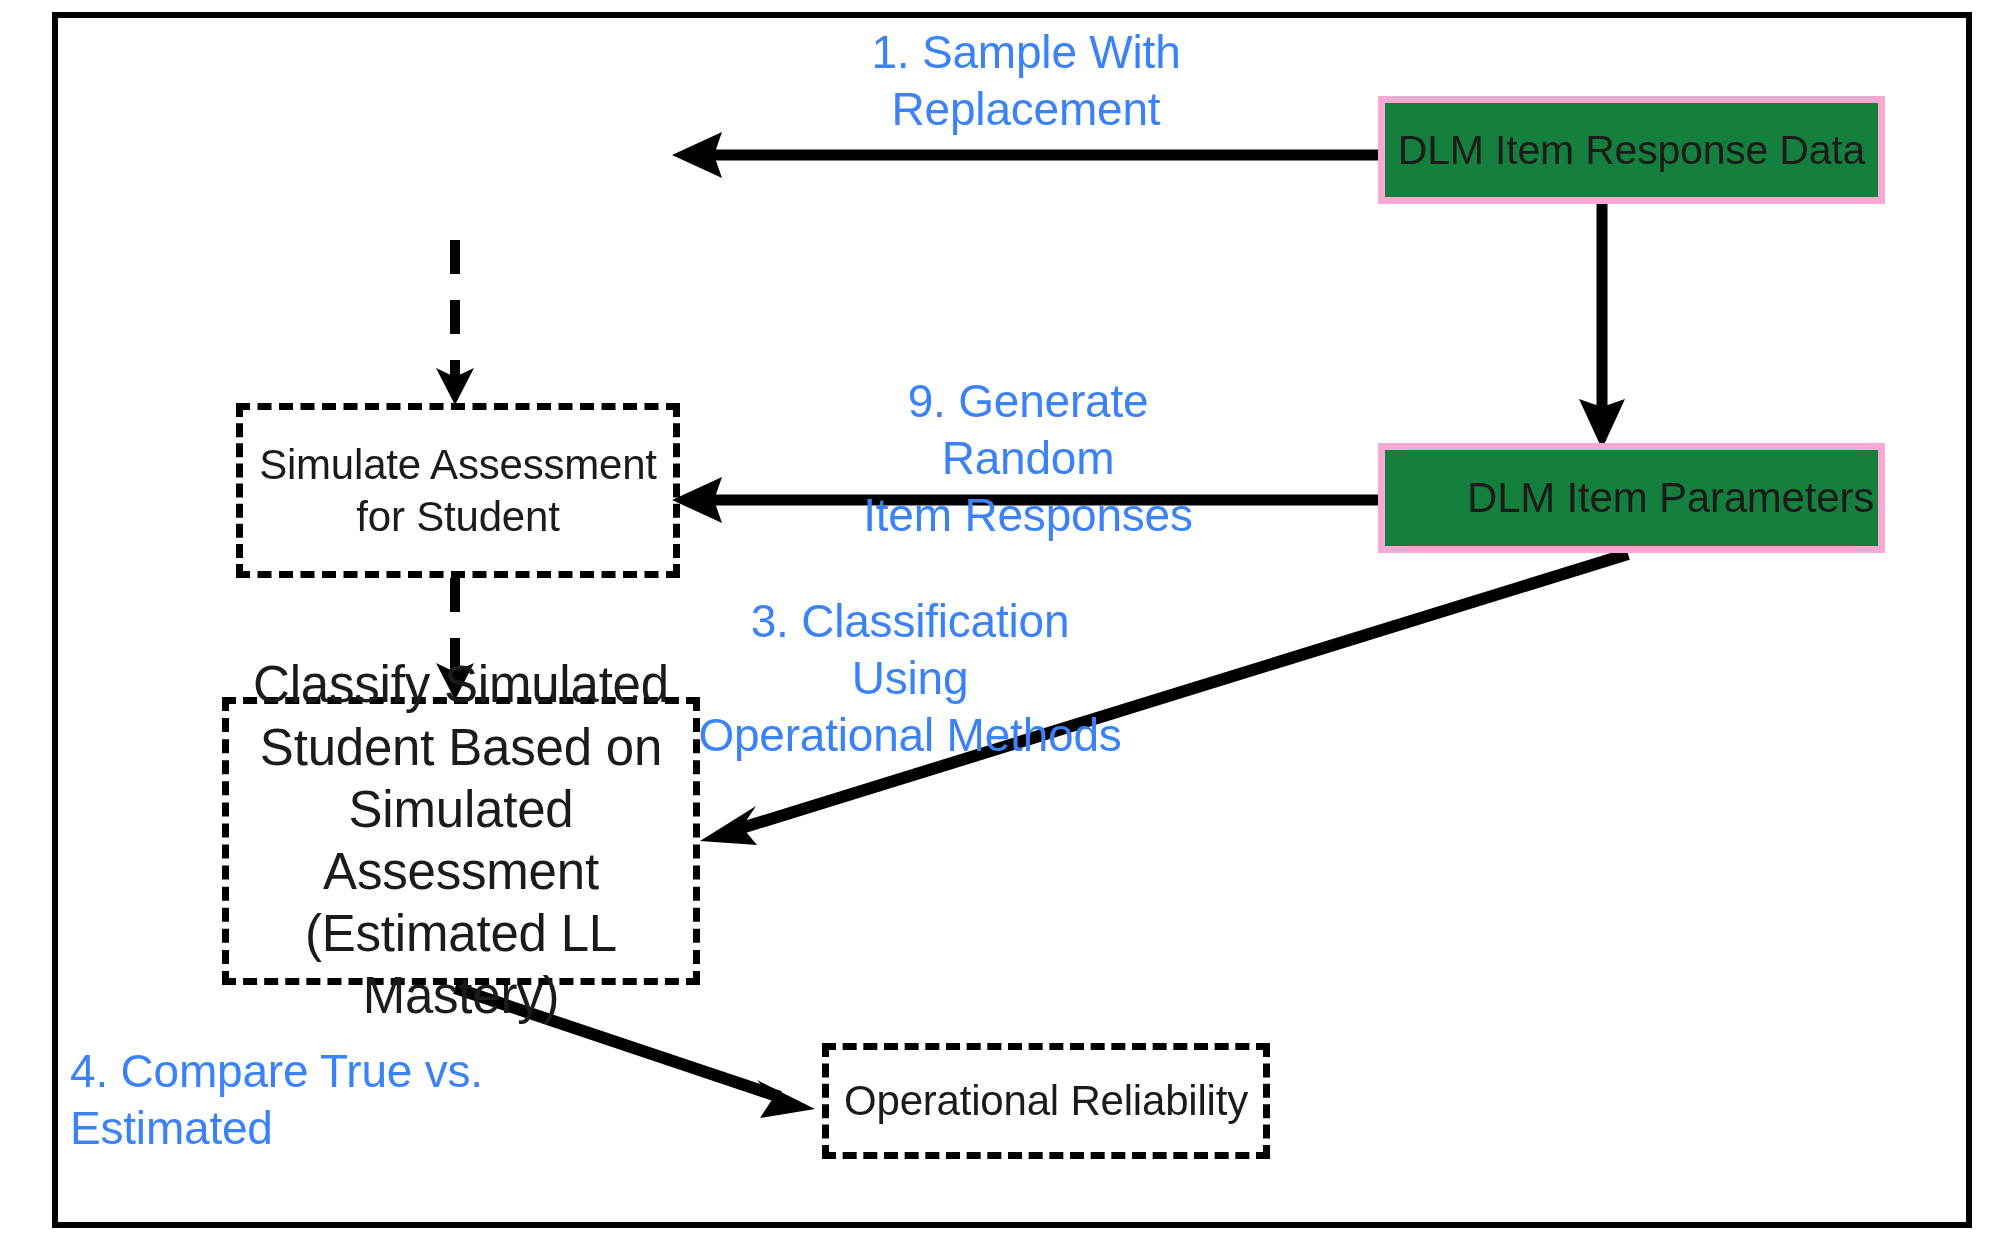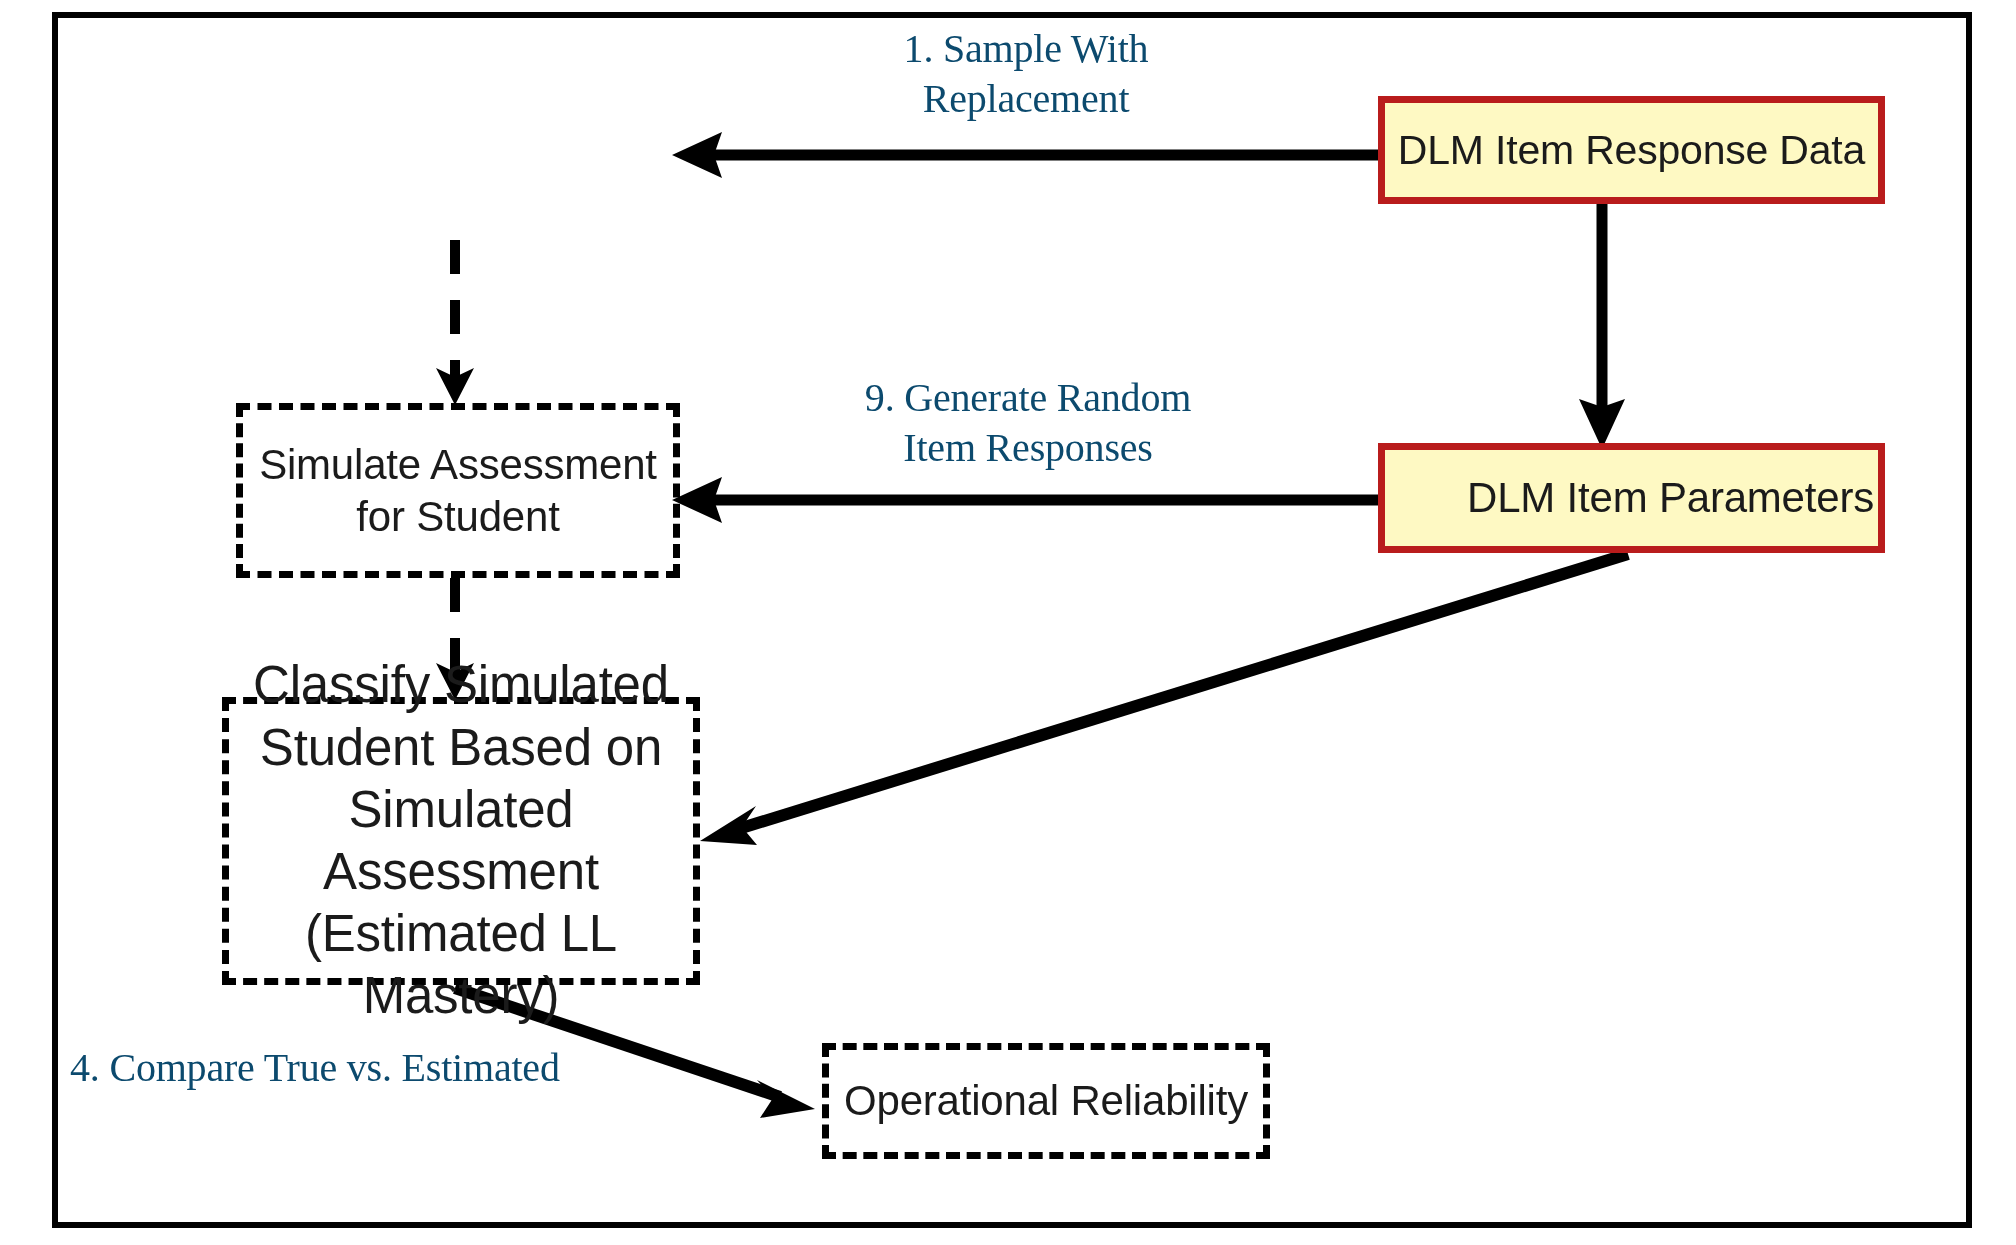--- a/index.html
+++ b/index.html
@@ -50,34 +50,34 @@
     font-family: "Liberation Sans", sans-serif;
     font-size: 42px;
     line-height: 1.22;
     letter-spacing: -0.2px;
     background: transparent;
   }
   .node.dashed {
     border: 7px dashed #000000;
   }
   .node.solid {
-    border: 7px solid #b91c1c;
-    background: #fef9c3;
+    border: 7px solid #f9a8d4;
+    background: #15803d;
   }
   .node .label {
     display: block;
     white-space: pre-line;
     padding: 0 4px;
   }
   
   .steplabel {
     position: absolute;
-    color: #0c4a6e;
-    font-family: Liberation Serif, serif;
-    font-size: 40px;
+    color: #3b82f6;
+    font-family: Liberation Sans, sans-serif;
+    font-size: 46px;
     line-height: 1.24;
     text-align: center;
     white-space: pre-line;
     letter-spacing: -0.2px;
   }
   .steplabel.left {
     text-align: left;
   }
   
   #node-simulated-student { left: 236px; top: 62px;  width: 444px; height: 178px; }
@@ -161,16 +161,18 @@
   <div class="node solid" id="node-dlm-item-parameters">
     <span class="label">DLM Item Parameters</span>
   </div>
 
   <div class="steplabel" id="step-1">1. Sample With
 Replacement</div>
 
   <div class="steplabel" id="step-2">9. Generate Random
 Item Responses</div>
 
+  <div class="steplabel" id="step-3">3. Classification Using
+Operational Methods</div>
 
   <div class="steplabel left" id="step-4">4. Compare True vs. Estimated</div>
 
 </div>
 
 </body></html>

